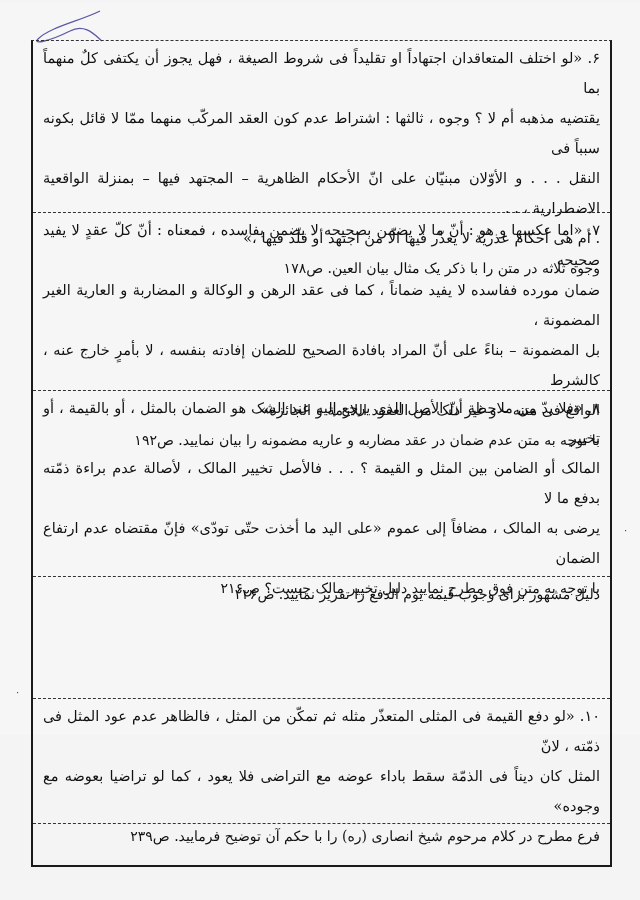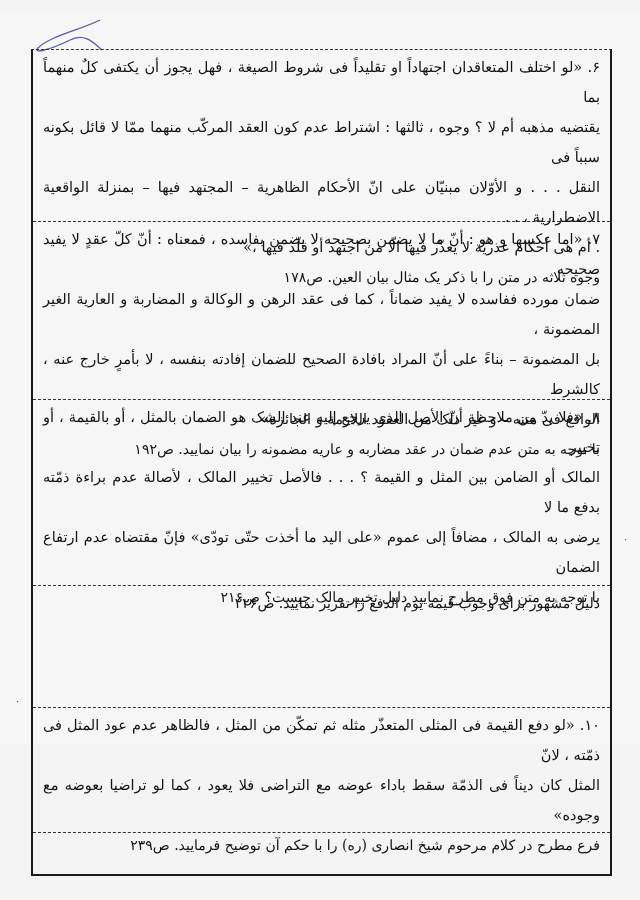--- a/index.html
+++ b/index.html
@@ -3,21 +3,21 @@
 <meta charset="utf-8">
 <style>
   html, body { margin: 0; padding: 0; }
   body {
     width: 640px; height: 900px; overflow: hidden;
     background: #f4f4f4;
     font-family: "DejaVu Serif", "Liberation Serif", serif;
     color: #111;
     position: relative;
   }
-  .page { position: absolute; left: 0; top: 12px; width: 640px; height: 732px; background: #f6f6f6; }
+  .page { position: absolute; left: 0; top: 3px; width: 640px; height: 732px; background: #f6f6f6; }
   .scribble { position: absolute; left: 30px; top: 4px; width: 80px; height: 40px; }
   .frame {
     position: absolute; left: 31px; top: 37px; width: 581px; height: 827px;
     border: 2px solid #1a1a1a; border-top: 1px dashed #333; box-sizing: border-box;
     direction: rtl;
   }
   .q {
     border-bottom: 1px dashed #333;
     padding: 2px 10px 2px 10px;
     box-sizing: border-box;

